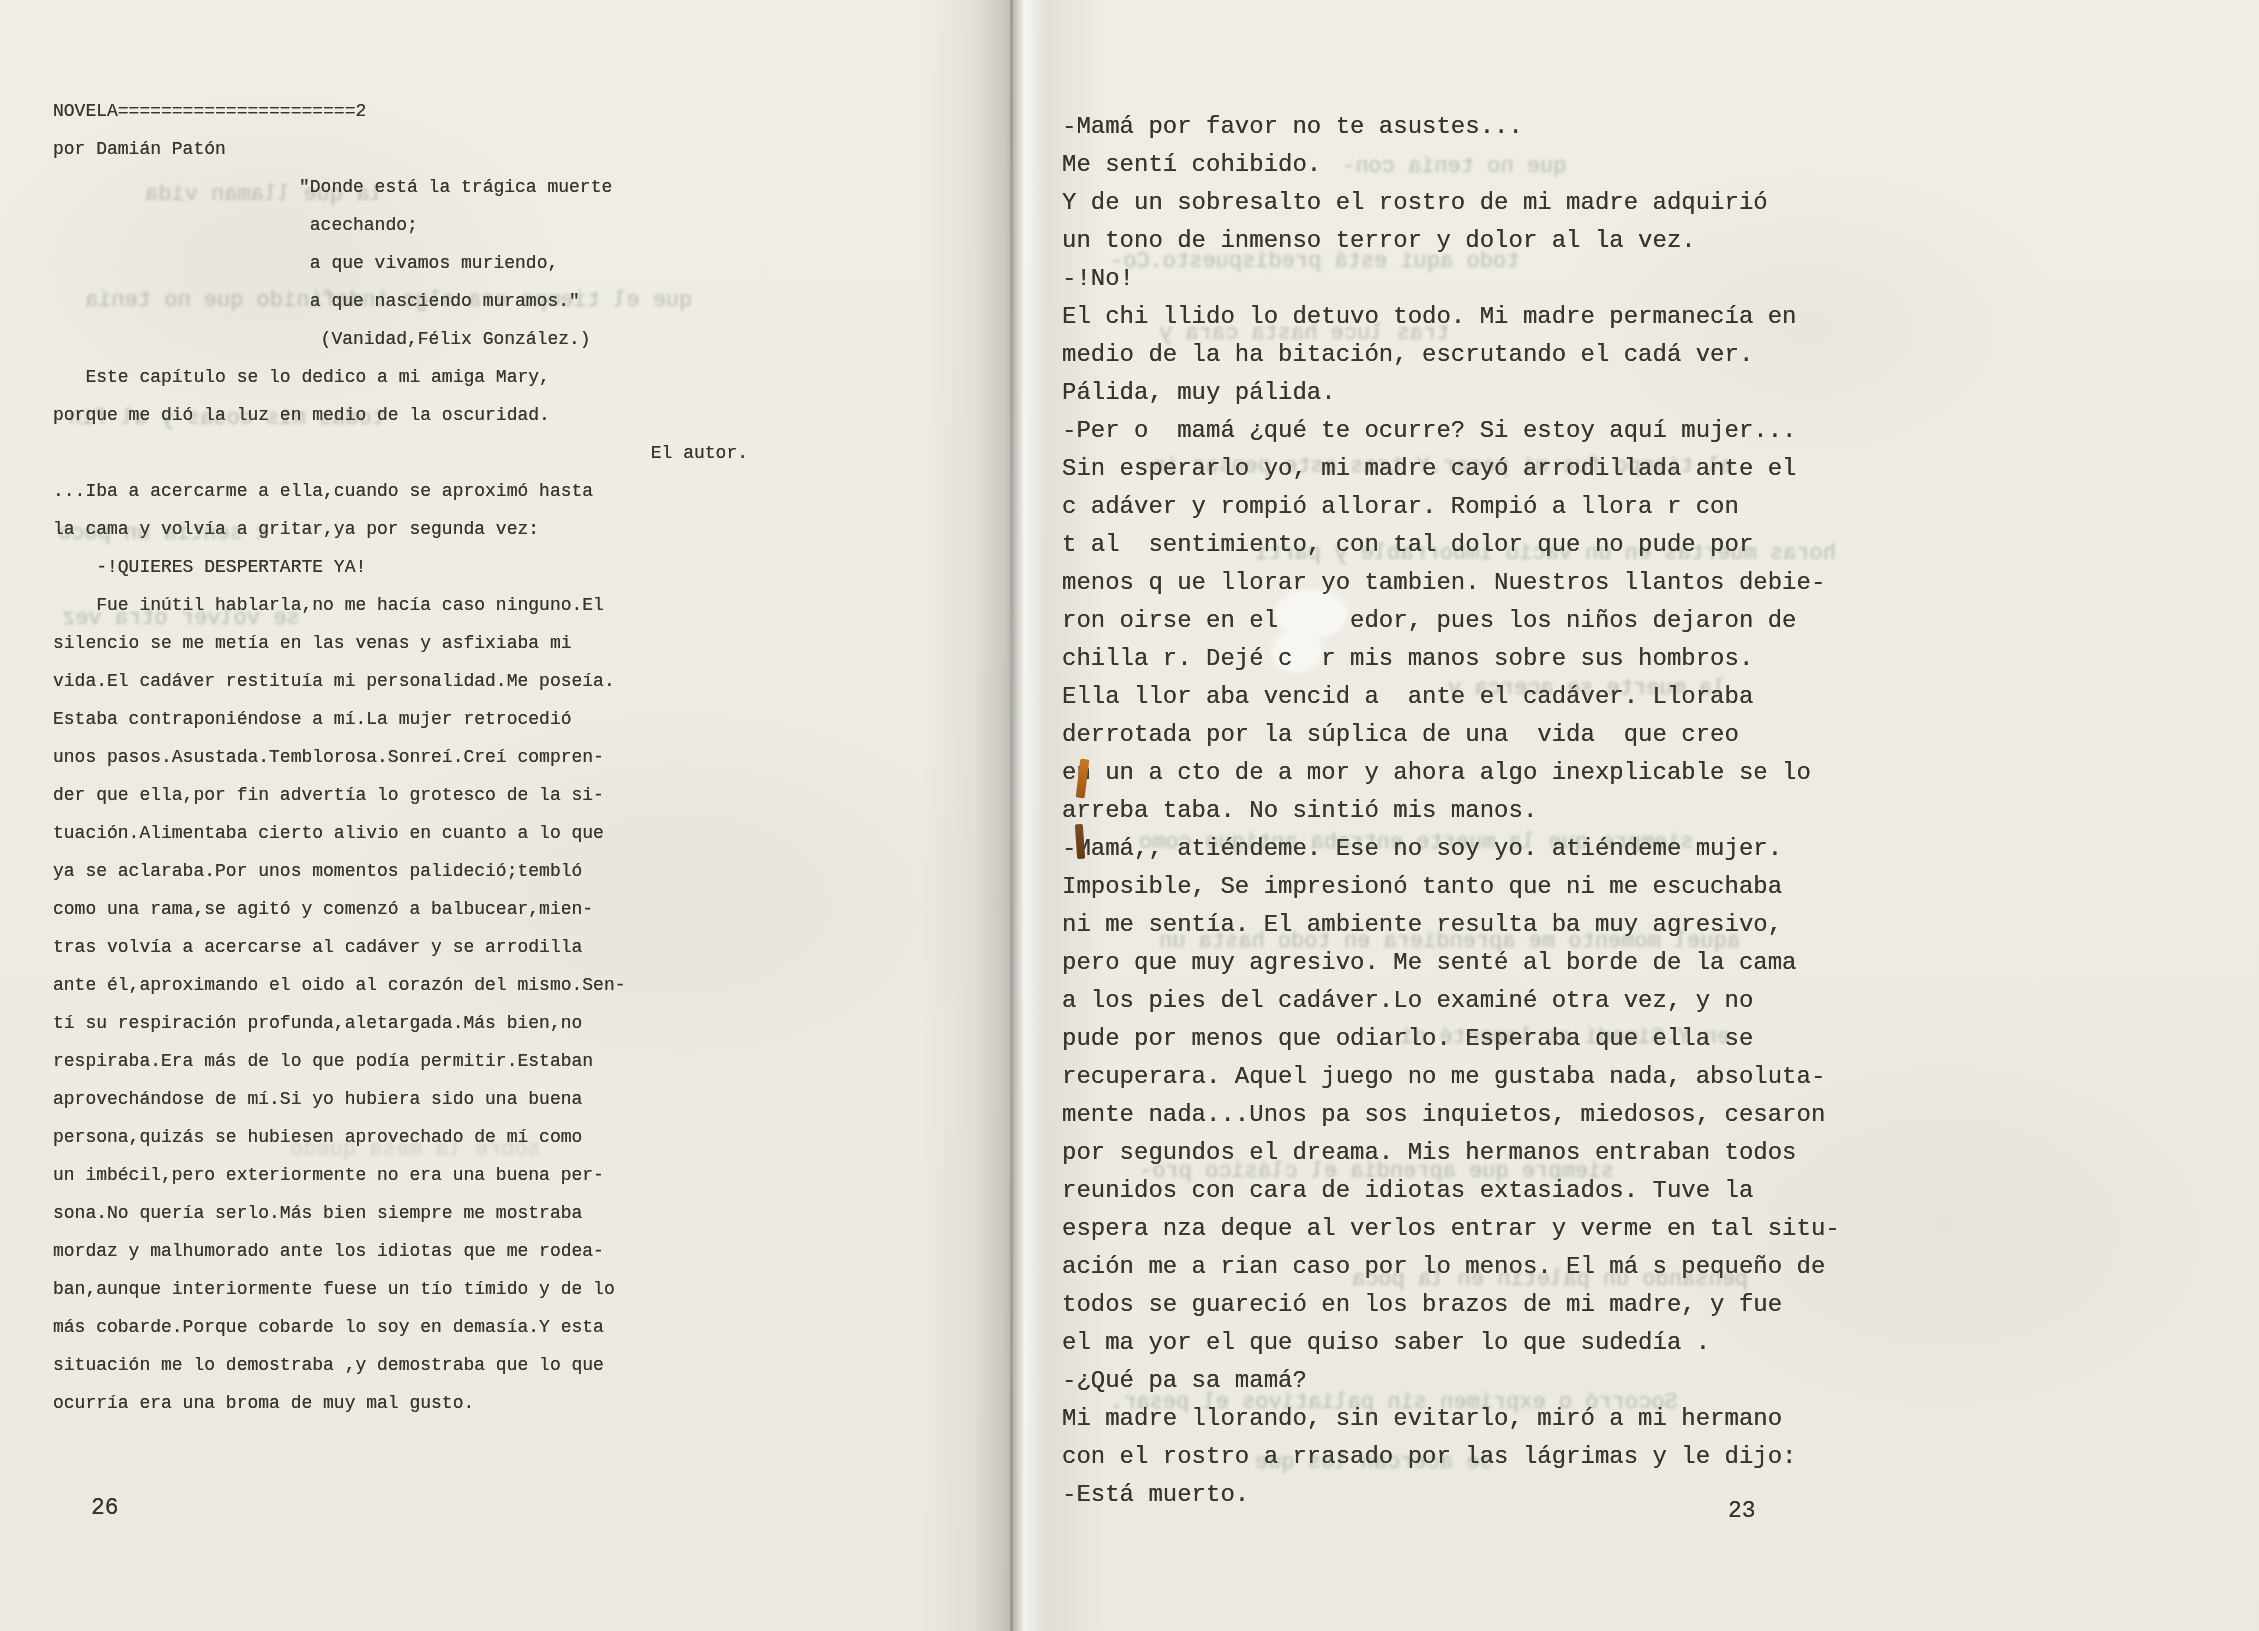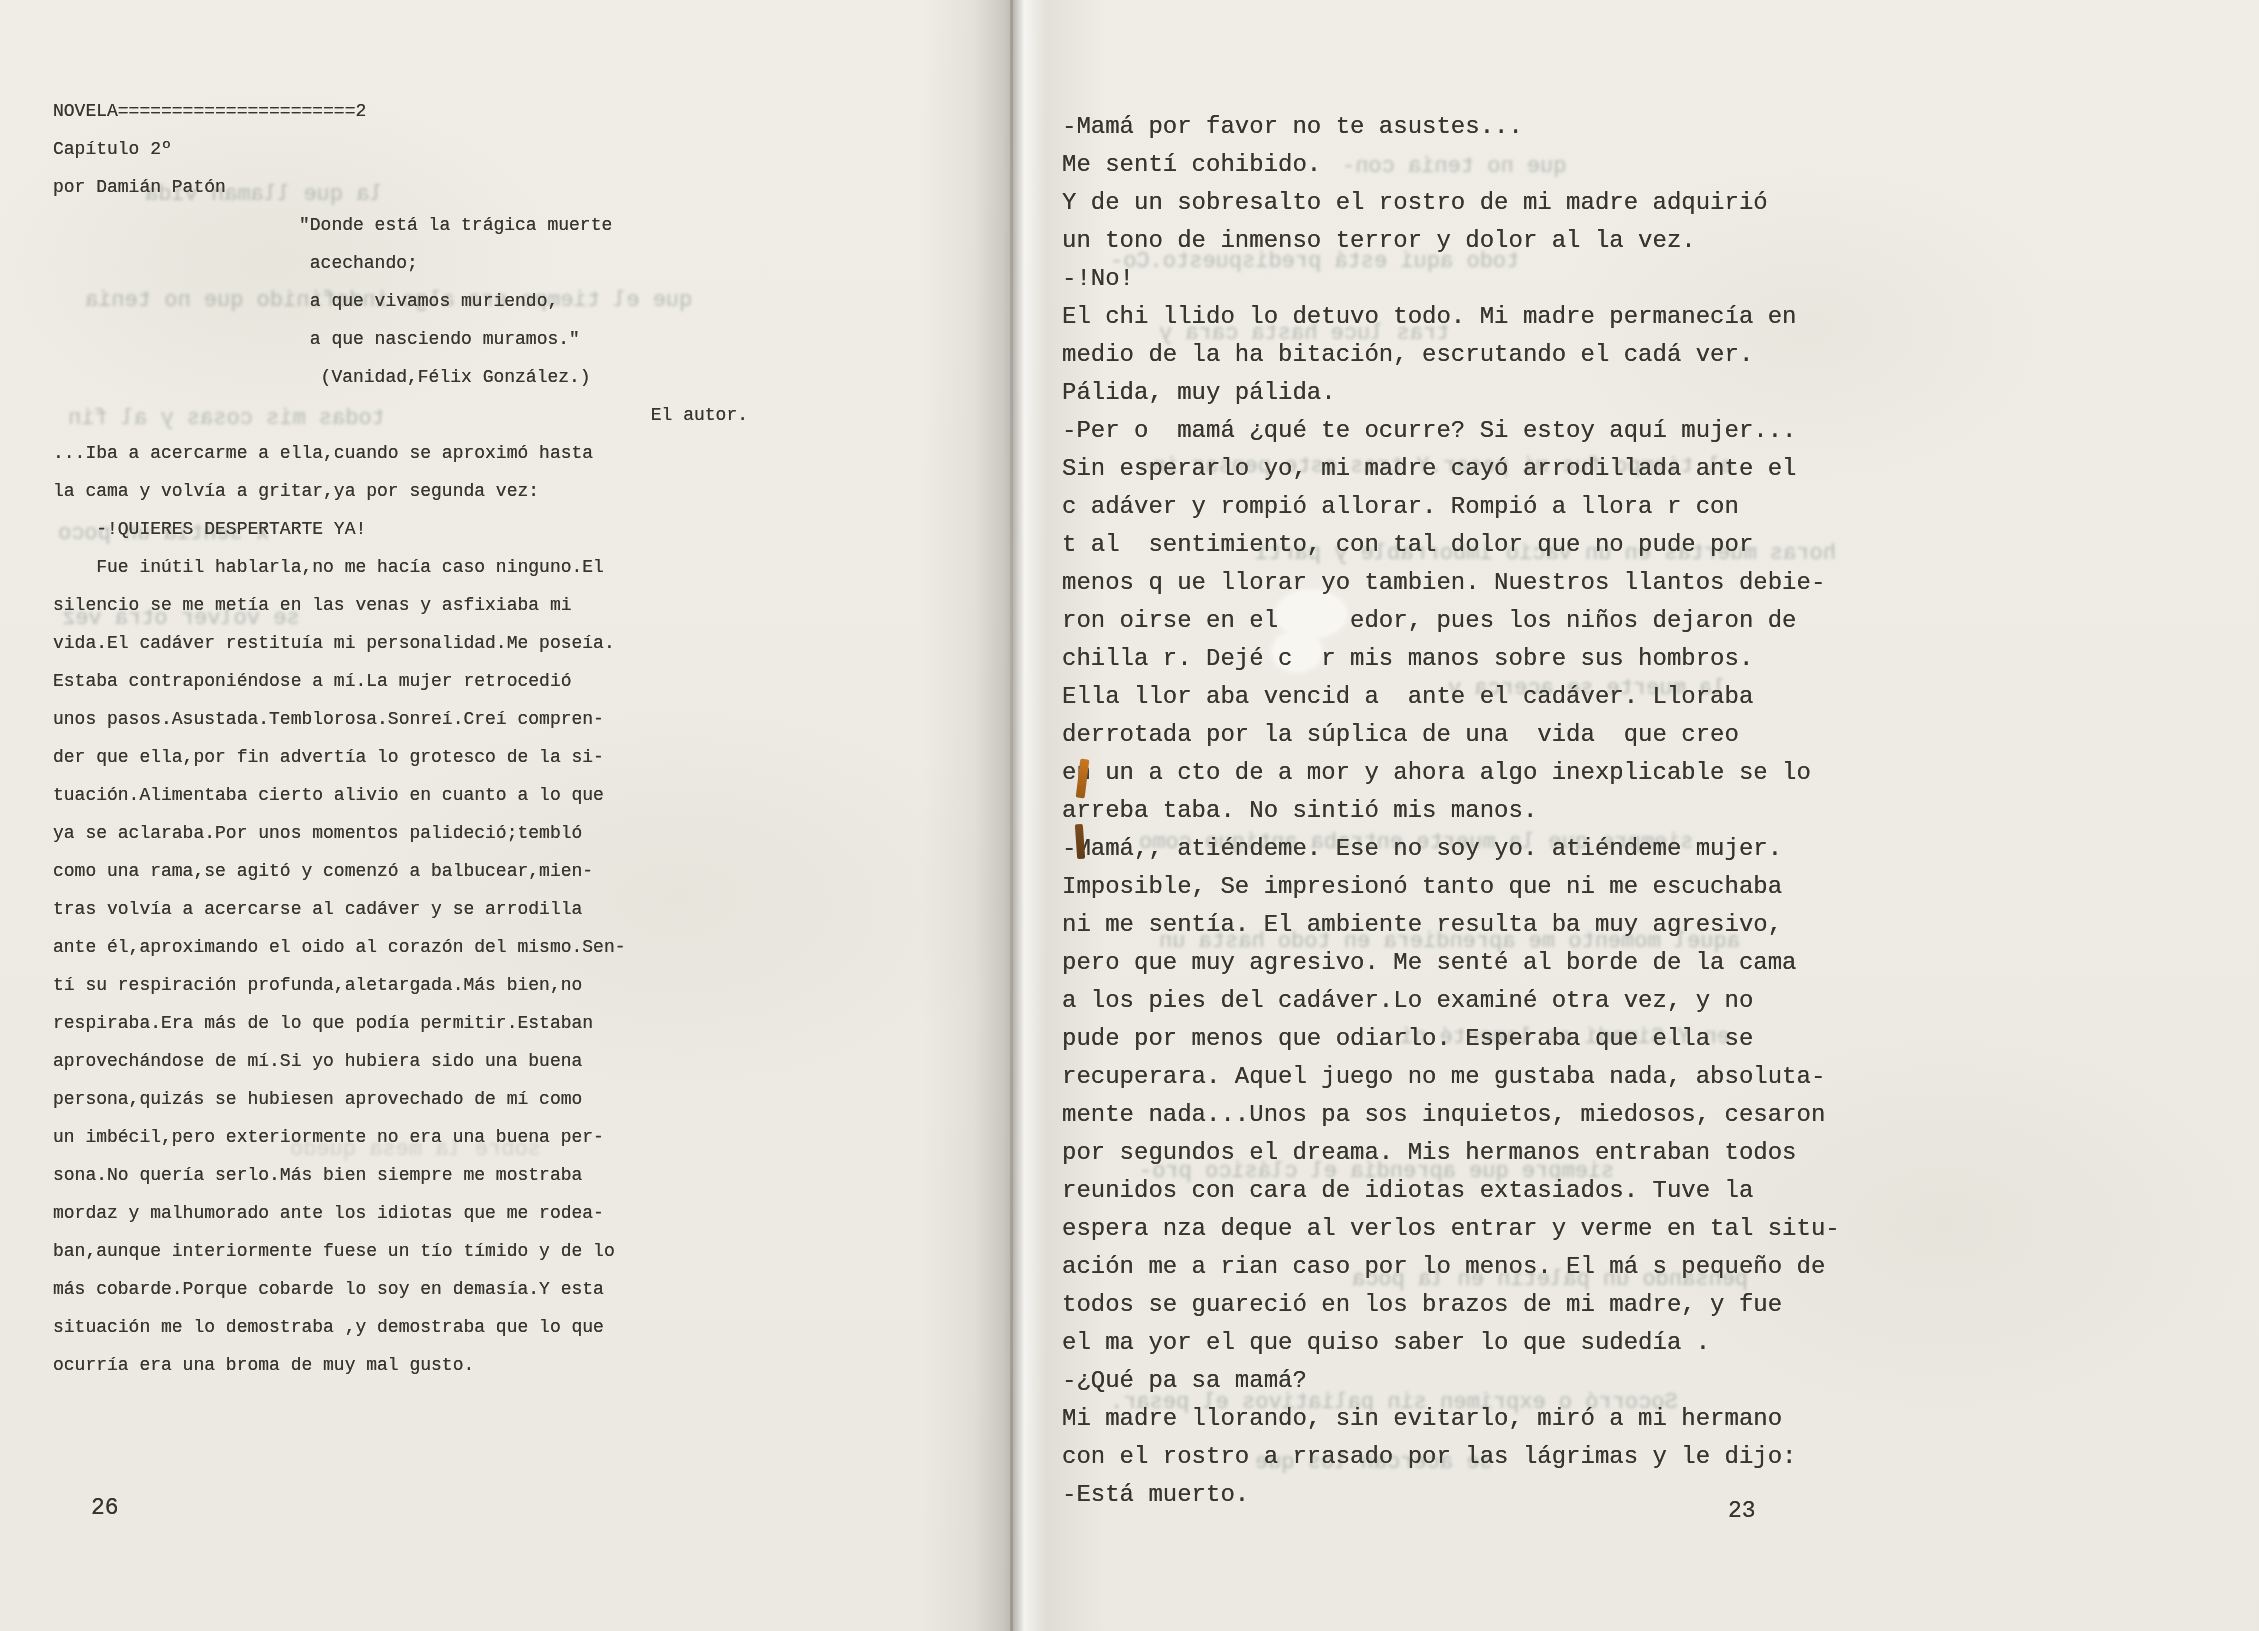--- a/index.html
+++ b/index.html
@@ -93,27 +93,28 @@
 <div class="ghost g15">siempre que aprendía el clásico pro-</div>
 <div class="ghost g16">pensando un paletín en la poca</div>
 <div class="ghost g17">Socorró o exprimen sin paliativos el pesar.</div>
 <div class="ghost g18">se acercan los que</div>
 
 <div class="whiteout wo1"></div>
 <div class="whiteout wo2"></div>
 
 <div class="page-left">
   <div class="mono">NOVELA======================2</div>
-  <div class="mono">Capítulo 2º</div>
   <div class="mono">por Damián Patón</div>
   <div class="mono epigraph">"Donde está la trágica muerte
  acechando;
  a que vivamos muriendo,
  a que nasciendo muramos."
   (Vanidad,Félix González.)</div>
+  <div class="mono">   Este capítulo se lo dedico a mi amiga Mary,
+porque me dió la luz en medio de la oscuridad.</div>
   <div class="mono signature">El autor.</div>
   <div class="mono">...Iba a acercarme a ella,cuando se aproximó hasta
 la cama y volvía a gritar,ya por segunda vez:
     -!QUIERES DESPERTARTE YA!
     Fue inútil hablarla,no me hacía caso ninguno.El
 silencio se me metía en las venas y asfixiaba mi
 vida.El cadáver restituía mi personalidad.Me poseía.
 Estaba contraponiéndose a mí.La mujer retrocedió
 unos pasos.Asustada.Temblorosa.Sonreí.Creí compren-
 der que ella,por fin advertía lo grotesco de la si-

